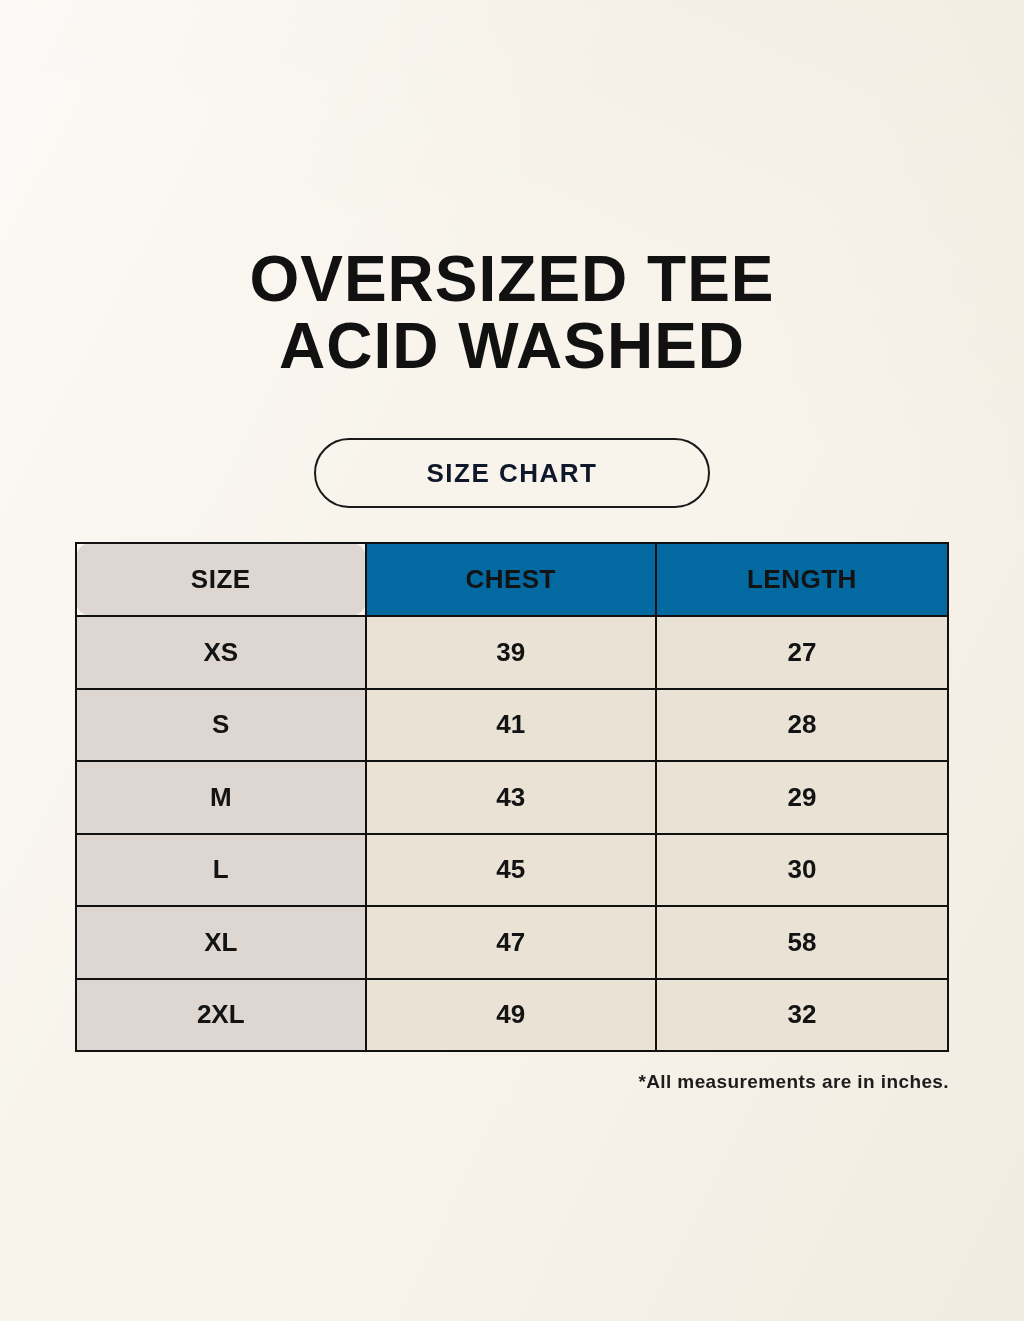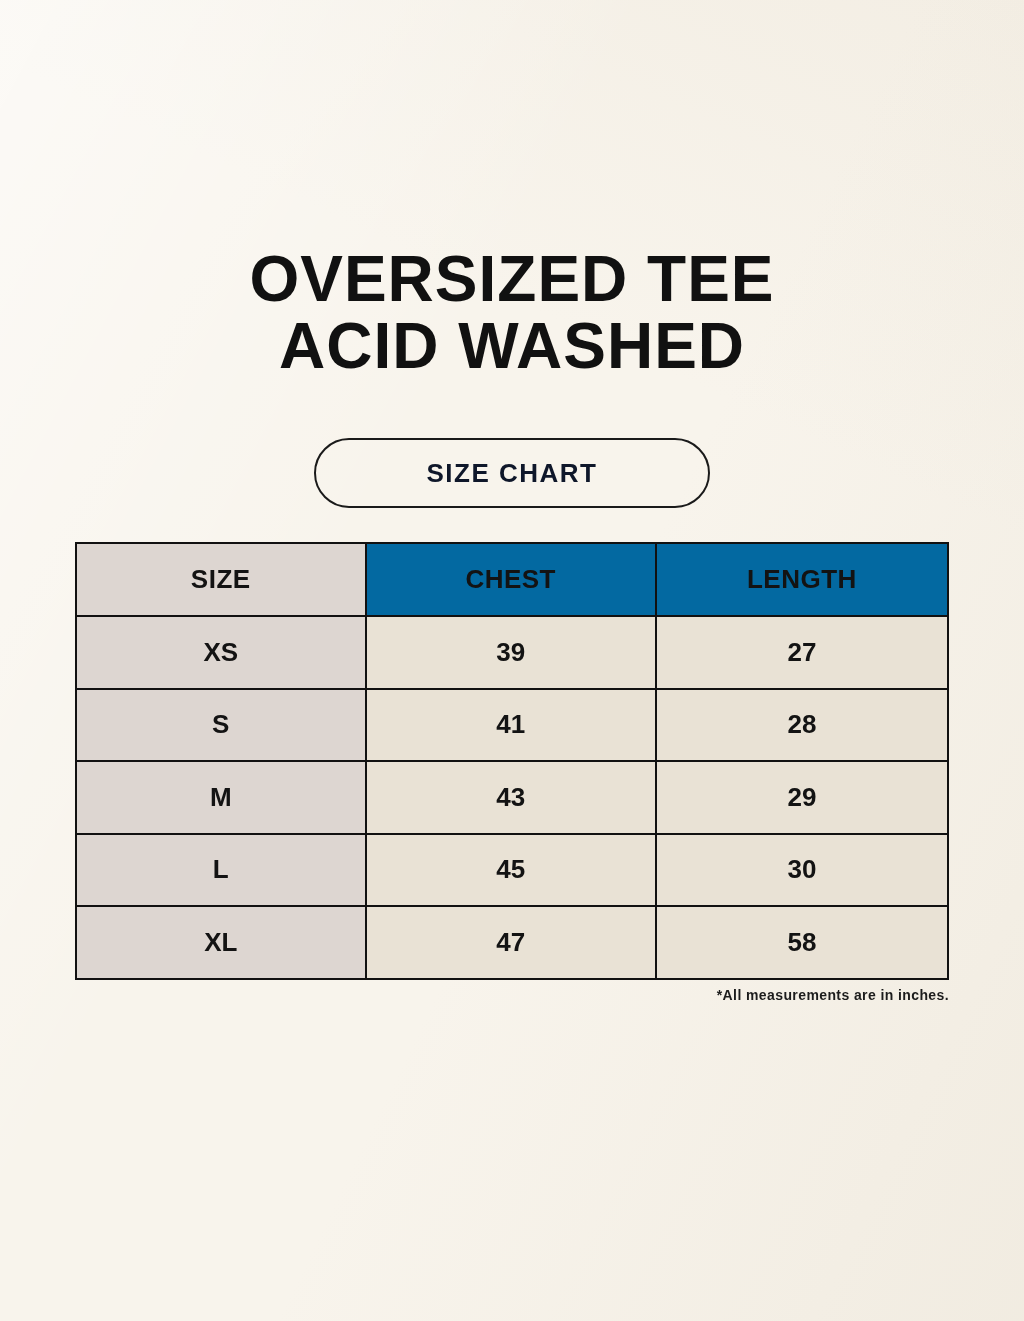--- a/index.html
+++ b/index.html
@@ -61,34 +61,34 @@
   }
   .size-table th,
   .size-table td {
     border: 2.5px solid #111;
     text-align: center;
     vertical-align: middle;
   }
   .size-table th { height: 73px; font-size: 26px; font-weight: 700; letter-spacing: 0.5px; }
   .size-table td { height: 72.5px; font-size: 26px; text-align: center; }
 
-  .col-size   { width: 33.2%; }
+  .col-size   { width: 33.2%; border-radius: 15px; }
   .col-chest  { width: 33.3%; }
   .col-length { width: 33.5%; }
 
   .size-head   { background: #ddd6d1; }
   .accent-head { background: #0369a1; }
   .size-cell   { background: #ddd6d1; font-weight: 700; }
   .value-cell  { background: #e9e2d5; font-weight: 700; }
 
   .footnote {
     width: 874px;
-    margin: 7px auto 0 auto;
+    margin: 19px auto 0 auto;
     text-align: right;
-    font-size: 14px;
+    font-size: 19px;
     font-weight: 600;
     letter-spacing: 0.4px;
     color: #1c1c1c;
   }
 </style>
 </head>
 <body>
 
 <div class="canvas">
 
@@ -128,18 +128,23 @@
       <tr>
         <td class="size-cell">L</td>
         <td class="value-cell">45</td>
         <td class="value-cell">30</td>
       </tr>
       <tr>
         <td class="size-cell">XL</td>
         <td class="value-cell">47</td>
         <td class="value-cell">58</td>
       </tr>
+      <tr>
+        <td class="size-cell">2XL</td>
+        <td class="value-cell">49</td>
+        <td class="value-cell">32</td>
+      </tr>
     </tbody>
   </table>
 
   <div class="footnote">*All measurements are in inches.</div>
 
 </div>
 
 </body></html>

